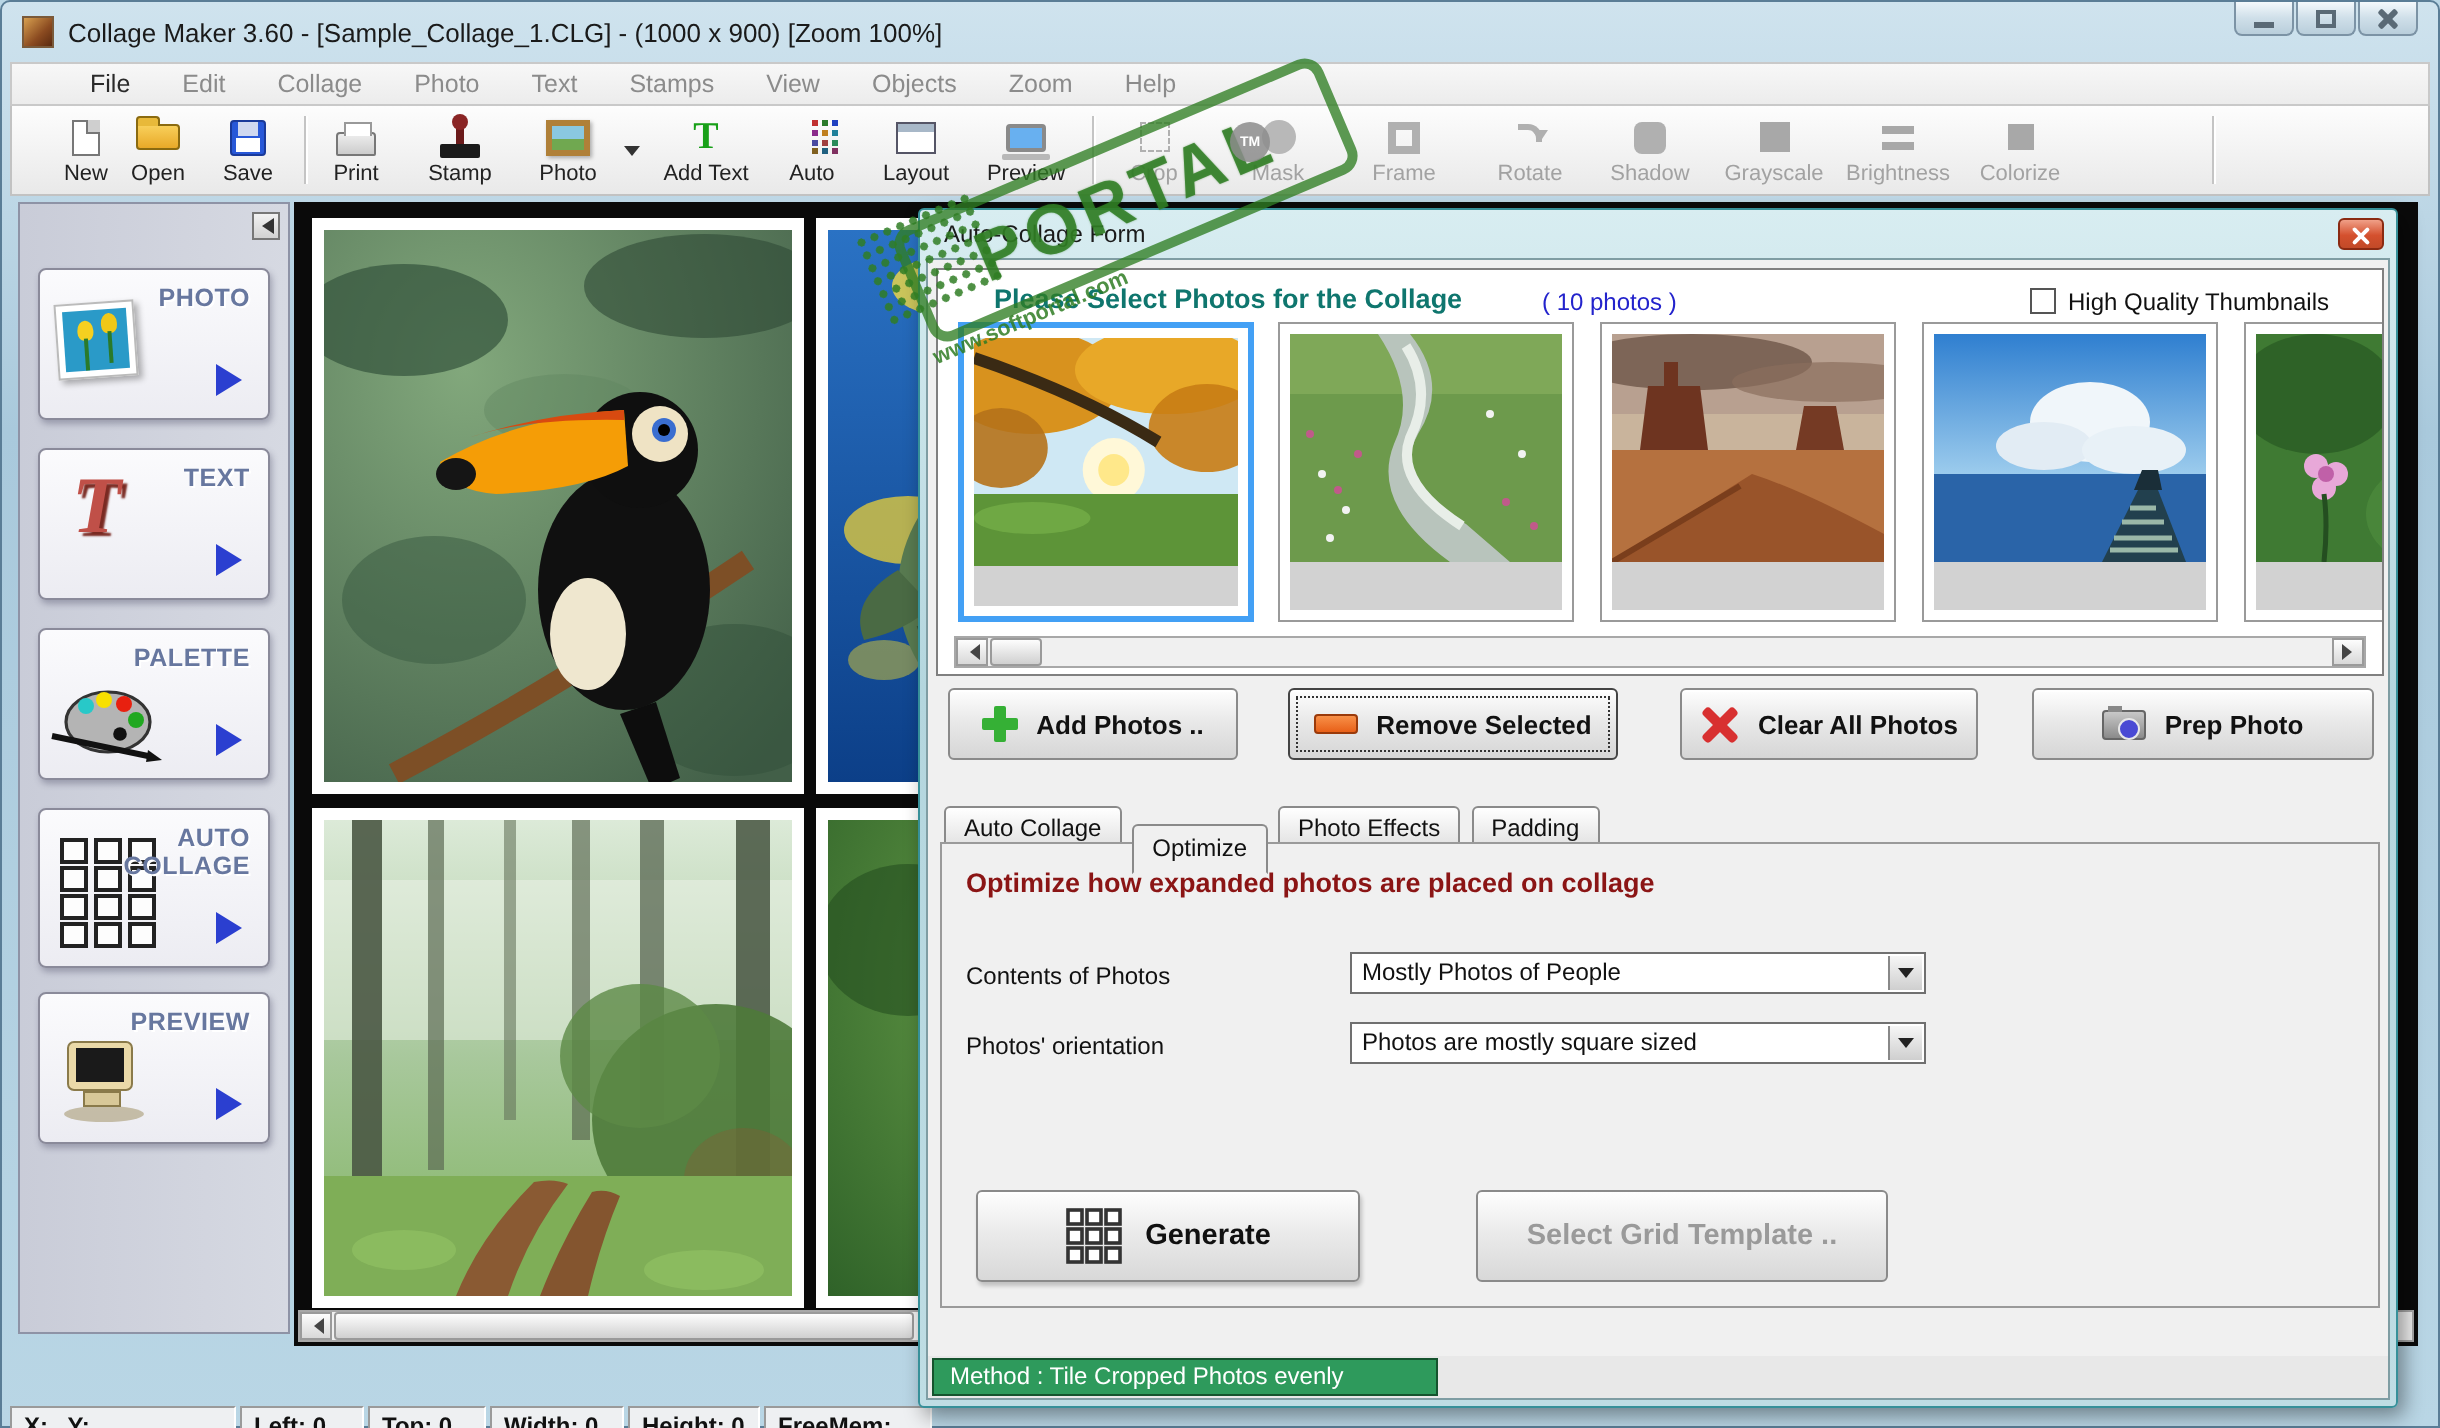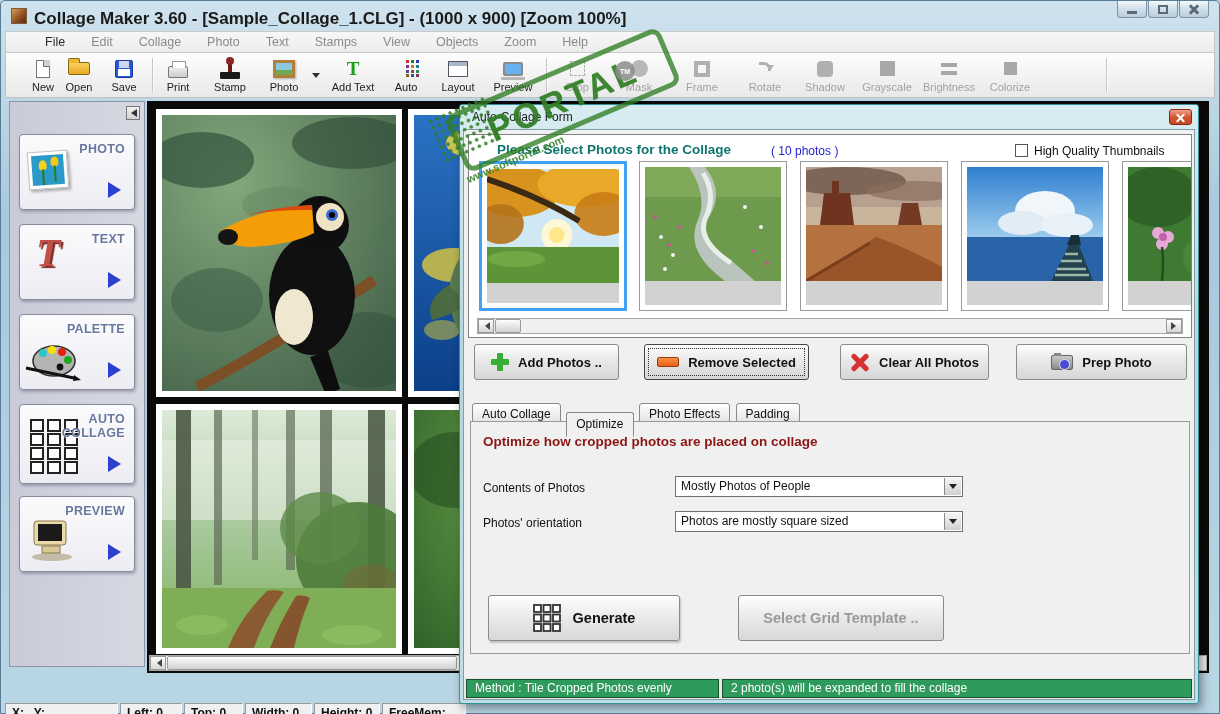--- a/index.html
+++ b/index.html
@@ -3,21 +3,21 @@
 <meta charset="utf-8">
 <style>
   *{margin:0;padding:0;box-sizing:border-box;}
   html,body{width:1220px;height:714px;overflow:hidden;font-family:"Liberation Sans",sans-serif;}
   body{position:relative;background:#b9d6e5;}
 
   
   .window{position:absolute;inset:0;background:linear-gradient(180deg,#cfe3ee,#a9c9dc 30%,#b9d6e5);border:1px solid #5a7d96;border-radius:5px 5px 0 0;}
   .titlebar{position:absolute;left:0;top:0;right:0;height:30px;}
   .title-ico{position:absolute;left:10px;top:7px;width:16px;height:16px;border:1px solid #7a5a3a;background:linear-gradient(135deg,#d8a050,#8a4a20 60%,#5a2a10);}
-  .title-txt{position:absolute;left:33px;top:8px;font-size:17px;font-weight:700;color:#1a1a1a;white-space:nowrap;}
+  .title-txt{position:absolute;left:33px;top:8px;font-size:13px;font-weight:400;color:#1a1a1a;white-space:nowrap;}
   .winbtns{position:absolute;right:10px;top:0;display:flex;}
   .wbtn{width:30px;height:17px;border:1px solid #7c93a5;border-top:none;border-radius:0 0 4px 4px;background:linear-gradient(#f4f9fc,#cfdfe9 50%,#b9cedb);margin-left:1px;display:flex;align-items:center;justify-content:center;cursor:pointer;}
   .g-min{width:10px;height:3px;background:#5a6a76;margin-top:7px;}
   .g-max{width:10px;height:9px;border:2px solid #5a6a76;}
   .g-x{position:relative;width:12px;height:10px;}
   .g-x i,.dx i{position:absolute;left:0;top:4px;width:12px;height:3px;background:#5a6a76;border-radius:1px;}
   .g-x i:first-child{transform:rotate(45deg);} .g-x i:last-child{transform:rotate(-45deg);}
 
   
   .menubar{position:absolute;left:4px;right:4px;top:30px;height:22px;background:linear-gradient(#f7f7f7,#ececec);border:1px solid #c9c9c9;display:flex;align-items:center;padding-left:26px;}
@@ -642,21 +642,21 @@
       </div>
 
       <div class="tabstrip">
         <div class="tab">Auto Collage</div>
         <div class="tab active">Optimize</div>
         <div class="tab">Photo Effects</div>
         <div class="tab">Padding</div>
       </div>
 
       <div class="tabpanel">
-        <div class="opt-heading" style="color:#8b1515">Optimize how cropped photos are placed on collage</div>
+        <div class="opt-heading" style="color:#8b1515">Optimize how expanded photos are placed on collage</div>
 
         <div class="fld-label" style="top:59px">Contents of Photos</div>
         <div class="select" style="top:54px">
           <span>Mostly Photos of People</span>
           <div class="dd">
               <div class="tri-down"></div>
             </div>
         </div>
 
         <div class="fld-label" style="top:94px">Photos' orientation</div>
@@ -683,21 +683,20 @@
           </svg>
           <span>Generate</span>
         </div>
         <div class="foot-btn disabled" style="left:267px;width:206px">
           <span>Select Grid Template ..</span>
         </div>
       </div>
 
       <div class="dlg-status">
         <div class="gcell" style="left:2px;width:253px">Method : Tile Cropped Photos evenly</div>
-        <div class="gcell" style="left:258px;right:2px">2 photo(s) will be expanded to fill the collage</div>
       </div>
 
     </div>
   </div>
 
   <div class="watermark">
     <div class="wm-stamp">
       <div class="wm-brand">PORTAL</div>
     </div>
     <div class="wm-dots"></div>

